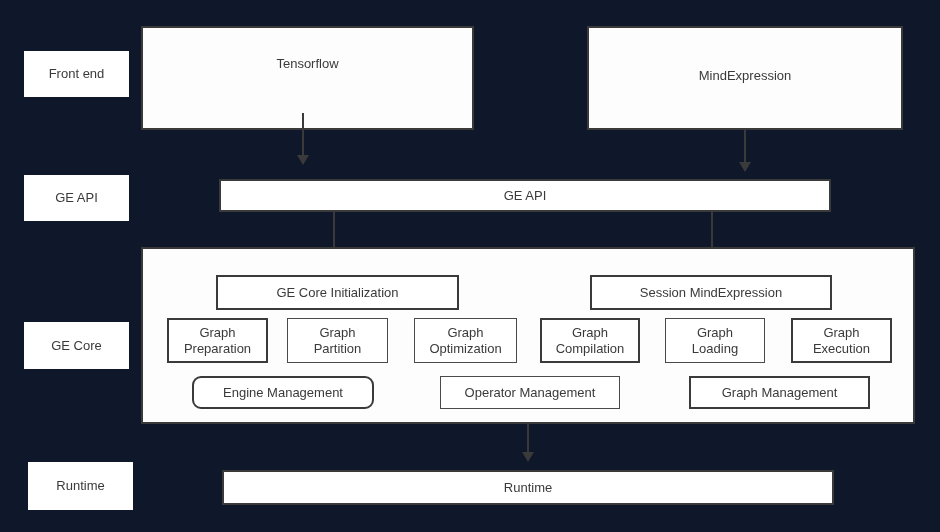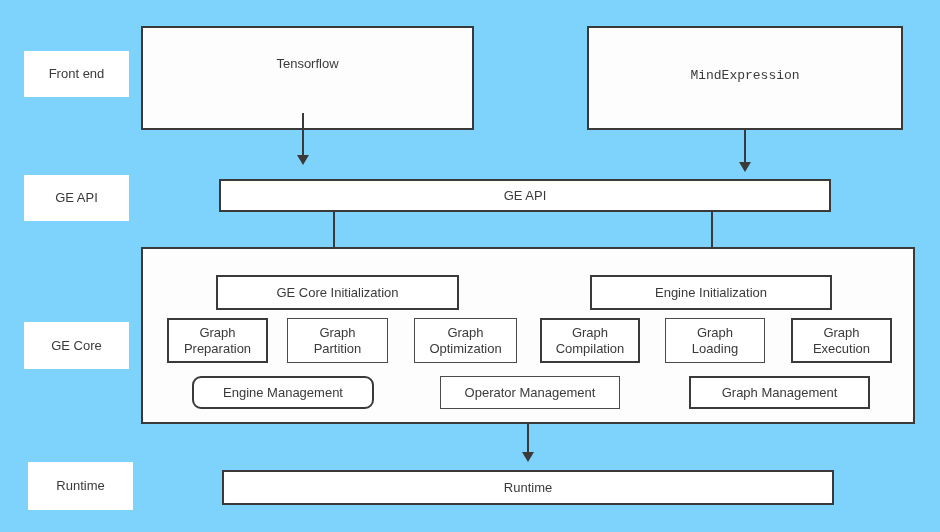--- a/index.html
+++ b/index.html
@@ -4,21 +4,21 @@
 <style>
   html, body {
     margin: 0;
     padding: 0;
     background: #000000;
   }
   #canvas {
     position: relative;
     width: 940px;
     height: 532px;
-    background: #7dd3fc;
+    background: #0f172a;
     font-family: "Liberation Sans", "DejaVu Sans", sans-serif;
     overflow: hidden;
   }
   
   .node {
     position: absolute;
     box-sizing: border-box;
     background: #ffffff;
     color: #3a3a3a;
     display: flex;
@@ -90,21 +90,21 @@
   </div>
 
   <div class="node box" style="left:212px; top:81px; width:182px; height:32px;">
     <span>TF Adapter</span>
   </div>
   <div class="node group" style="left:141px; top:26px; width:333px; height:104px;">
     <span class="group-title">Tensorflow</span>
   </div>
 
   <div class="node group" style="left:587px; top:26px; width:316px; height:104px;">
-    <span class="group-title" style="margin-top:40px;font-family:Liberation Mono, monospace;">MindExpression</span>
+    <span class="group-title" style="margin-top:40px;">MindExpression</span>
   </div>
 
   <div class="conn" style="left:302px; top:113px; height:48px;"></div>
   <div class="arrowhead" style="left:297px; top:155px;"></div>
 
   <div class="conn" style="left:744px; top:130px; height:38px;"></div>
   <div class="arrowhead" style="left:739px; top:162px;"></div>
 
   <div class="node box" style="left:219px; top:179px; width:612px; height:33px;">
     <span>GE API</span>
@@ -115,21 +115,21 @@
 
   <div class="conn" style="left:711px; top:212px; height:53px;"></div>
   <div class="arrowhead" style="left:706px; top:262px;"></div>
 
   <div class="node group" style="left:141px; top:247px; width:774px; height:177px;"></div>
 
   <div class="node box" style="left:216px; top:275px; width:243px; height:35px;">
     <span>GE Core Initialization</span>
   </div>
   <div class="node box" style="left:590px; top:275px; width:242px; height:35px;">
-    <span>Engine Initialization</span>
+    <span>Session MindExpression</span>
   </div>
 
   <div class="node box" style="left:167px; top:318px; width:101px; height:45px;">
     <span>Graph
 Preparation</span>
   </div>
   <div class="node box box-thin" style="left:287px; top:318px; width:101px; height:45px;">
     <span>Graph
 Partition</span>
   </div>

